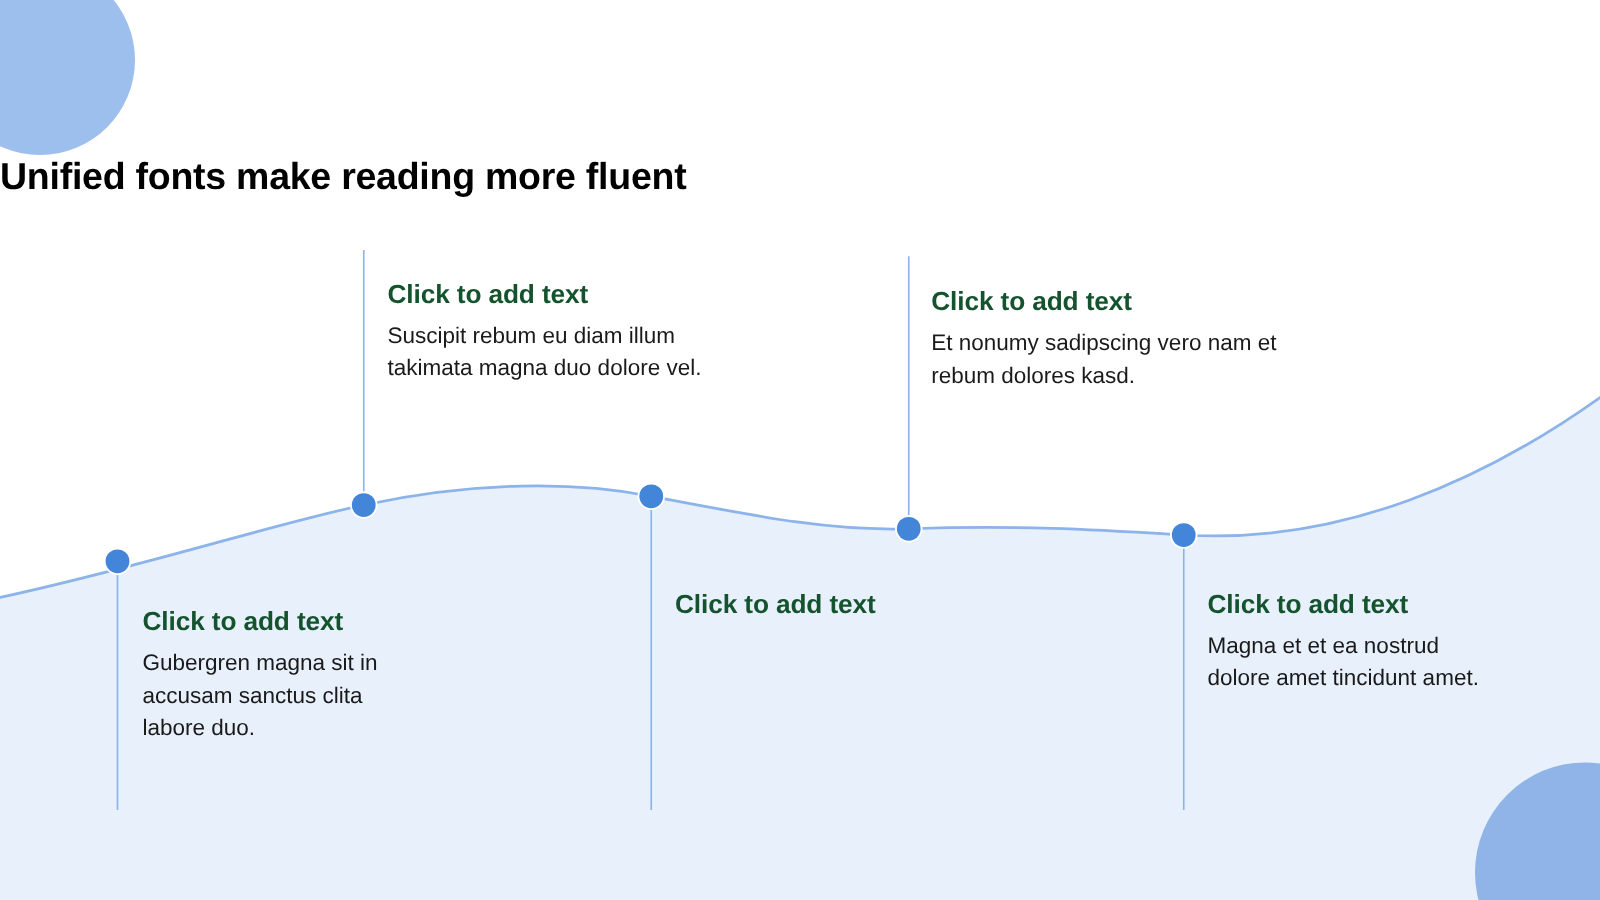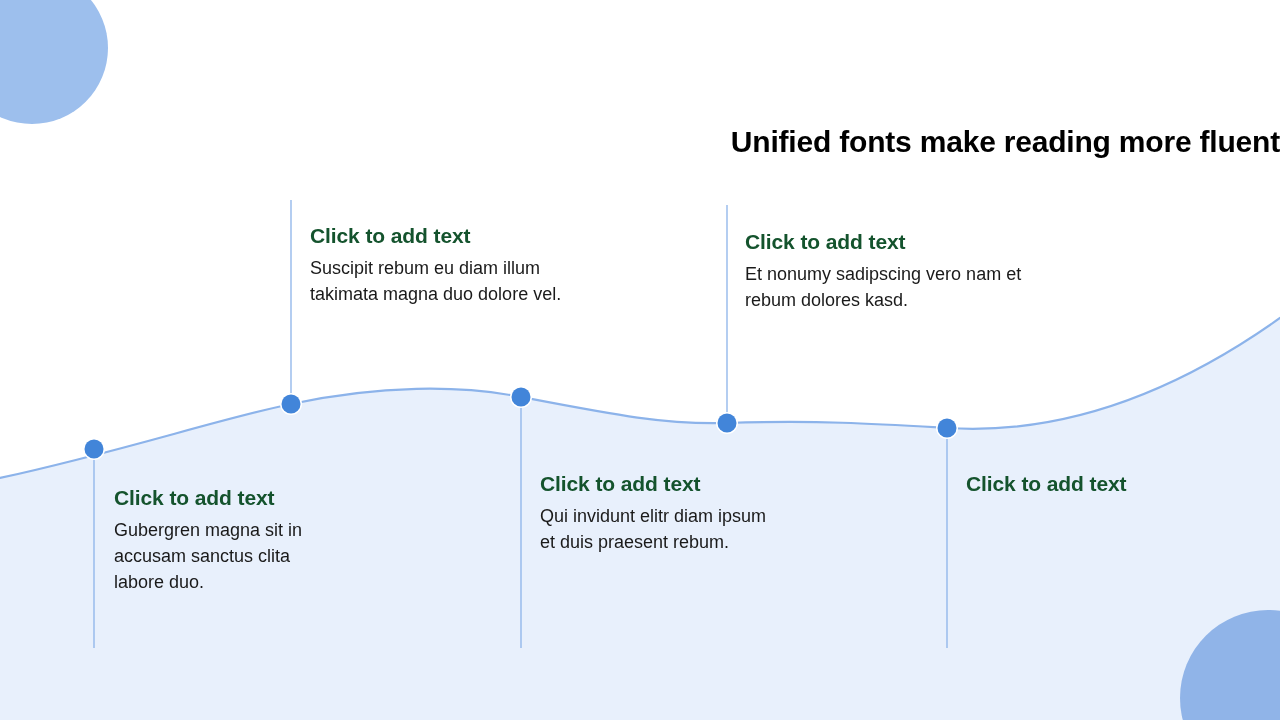--- a/index.html
+++ b/index.html
@@ -54,21 +54,21 @@
     z-index: 2;
     display: block;
   }
 
   
   .slide-title {
     position: absolute;
     left: 0;
     top: 125px;
     width: 1280px;
-    text-align: right;
+    text-align: left;
     font-size: 30px;
     font-weight: bold;
     color: #000000;
     letter-spacing: -0.2px;
     z-index: 6;
     margin: 0;
   }
 
   
   .tl-block {
@@ -156,20 +156,20 @@
     <div class="tl-body">Et nonumy sadipscing vero nam et rebum dolores kasd.</div>
   </div>
 
   <div class="tl-block blk-3">
     <div class="tl-head">Click to add text</div>
     <div class="tl-body">Gubergren magna sit in accusam sanctus clita labore duo.</div>
   </div>
 
   <div class="tl-block blk-4">
     <div class="tl-head">Click to add text</div>
-    <div class="tl-body">Qui invidunt elitr diam ipsum et duis praesent rebum.</div>
   </div>
 
   <div class="tl-block blk-5">
     <div class="tl-head">Click to add text</div>
+    <div class="tl-body">Magna et et ea nostrud dolore amet tincidunt amet.</div>
   </div>
 
 </div>
 
 </body></html>

